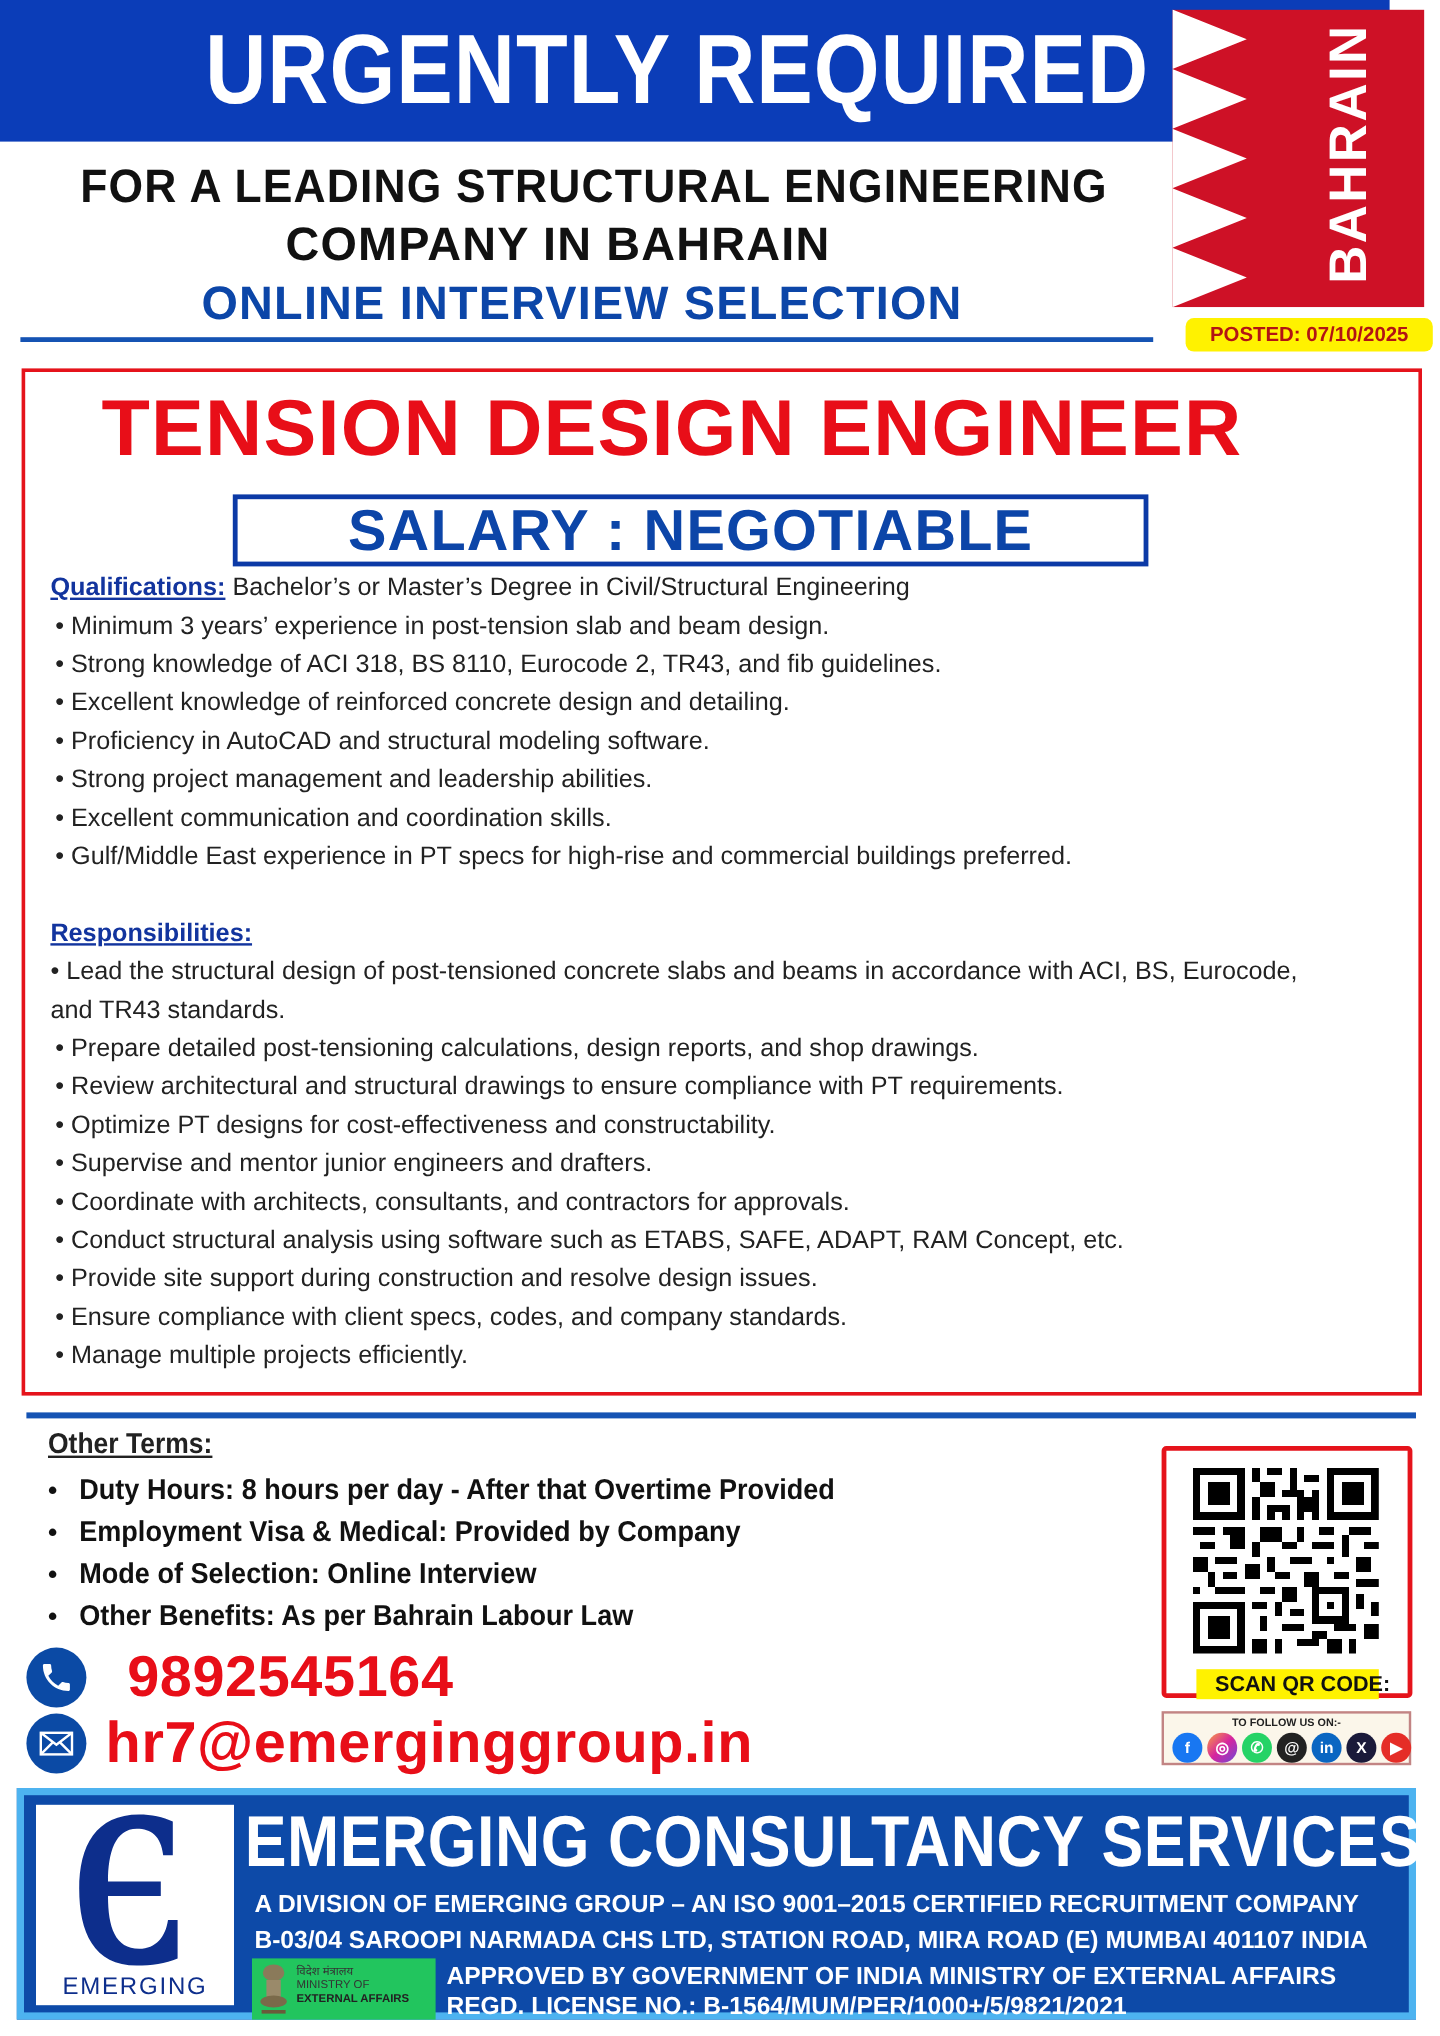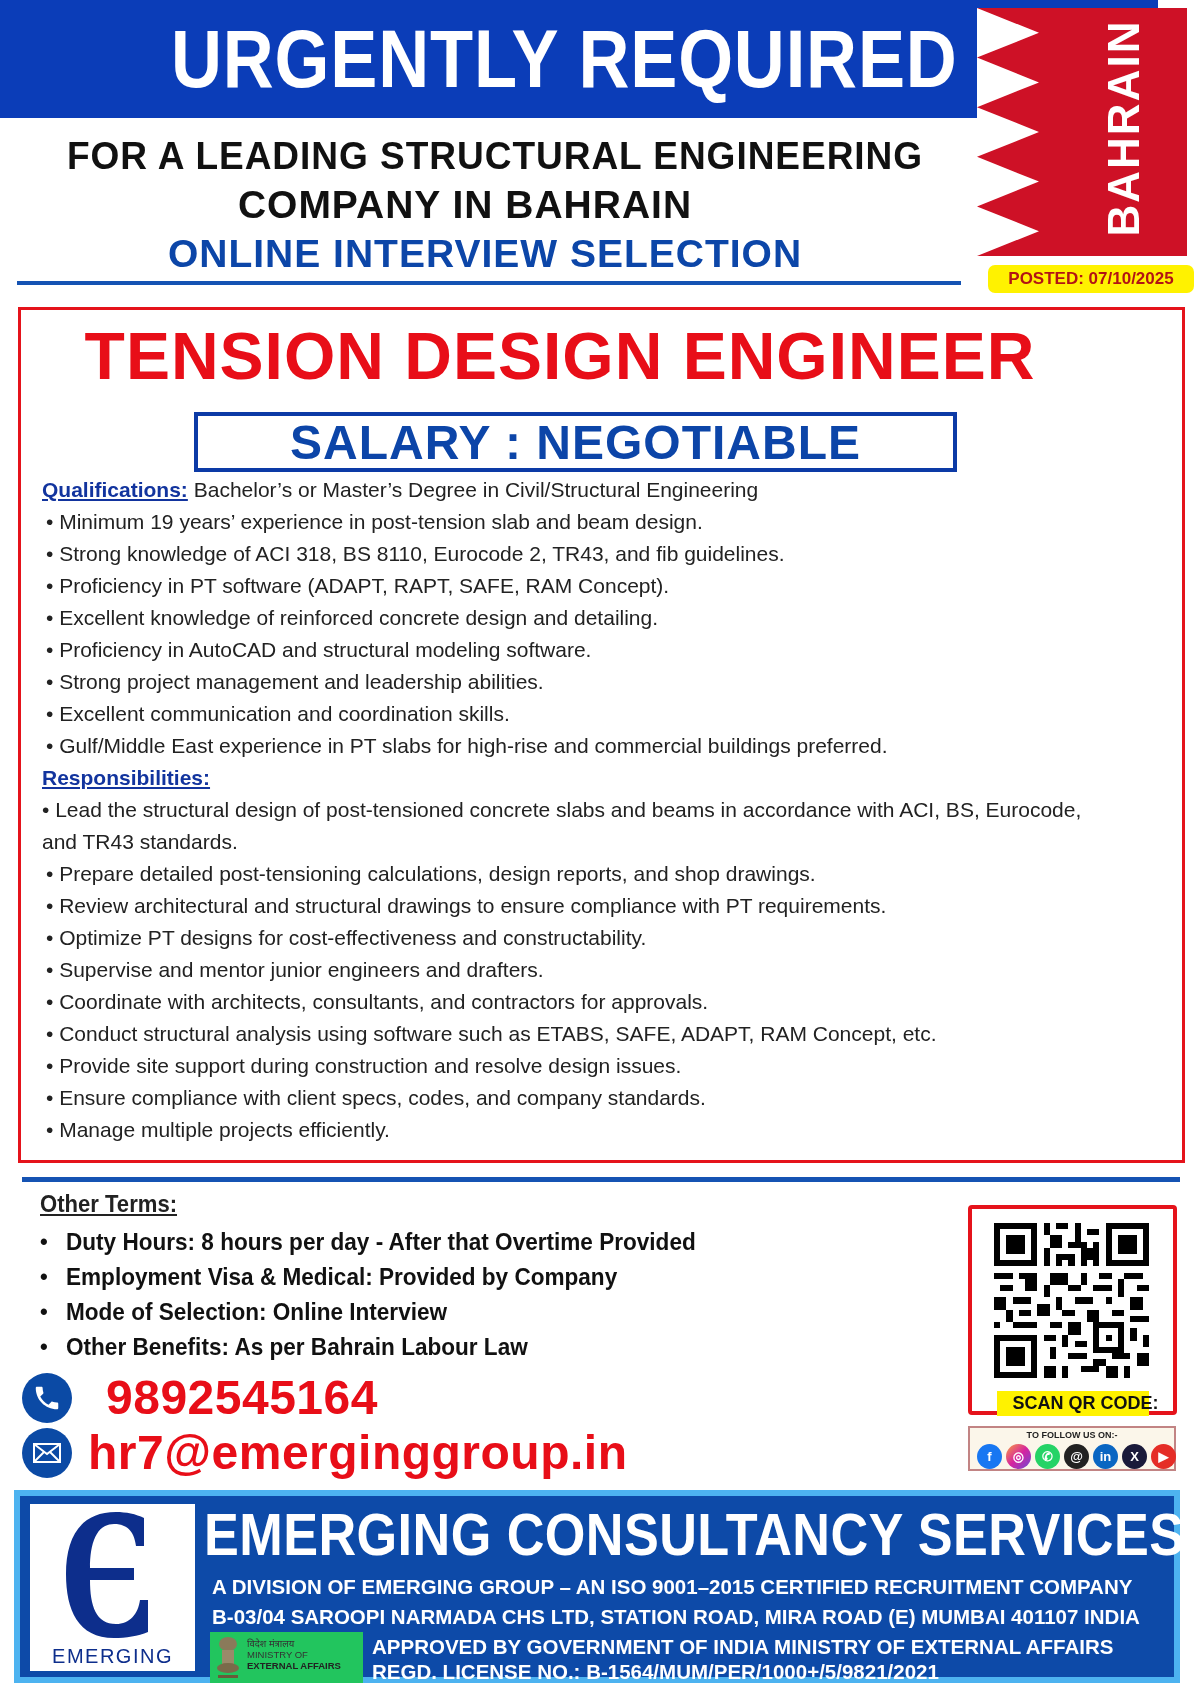--- a/index.html
+++ b/index.html
@@ -139,28 +139,27 @@
 <div class="job-box"></div>
 <div class="job-title">TENSION DESIGN ENGINEER</div>
 <div class="salary-box">
   <span>SALARY : NEGOTIABLE</span>
 </div>
 
 <div class="body-text qual-block">
   <div class="line">
     <span class="heading">Qualifications:</span><span> Bachelor’s or Master’s Degree in Civil/Structural Engineering</span>
   </div>
-  <div class="line indent">•  Minimum 19 years’ experience in post-tension slab and beam design.</div>
+  <div class="line indent">•  Minimum 3 years’ experience in post-tension slab and beam design.</div>
   <div class="line indent">• Strong knowledge of ACI 318, BS 8110, Eurocode 2, TR43, and fib guidelines.</div>
-  <div class="line indent">• Proficiency in PT software (ADAPT, RAPT, SAFE, RAM Concept).</div>
   <div class="line indent">• Excellent knowledge of reinforced concrete design and detailing.</div>
   <div class="line indent">• Proficiency in AutoCAD and structural modeling software.</div>
   <div class="line indent">• Strong project management and leadership abilities.</div>
   <div class="line indent">• Excellent communication and coordination skills.</div>
-  <div class="line indent">• Gulf/Middle East experience in PT slabs for high-rise and commercial buildings preferred.</div>
+  <div class="line indent">• Gulf/Middle East experience in PT specs for high-rise and commercial buildings preferred.</div>
 </div>
 
 <div class="body-text resp-block">
   <div class="line heading">Responsibilities:</div>
   <div class="line wrap">• Lead the structural design of post-tensioned concrete slabs and beams in accordance with ACI, BS, Eurocode, and TR43 standards.</div>
   <div class="line indent">• Prepare detailed post-tensioning calculations, design reports, and shop drawings.</div>
   <div class="line indent">• Review architectural and structural drawings to ensure compliance with PT requirements.</div>
   <div class="line indent">• Optimize PT designs for cost-effectiveness and constructability.</div>
   <div class="line indent">• Supervise and mentor junior engineers and drafters.</div>
   <div class="line indent">• Coordinate with architects, consultants, and contractors for approvals.</div>

